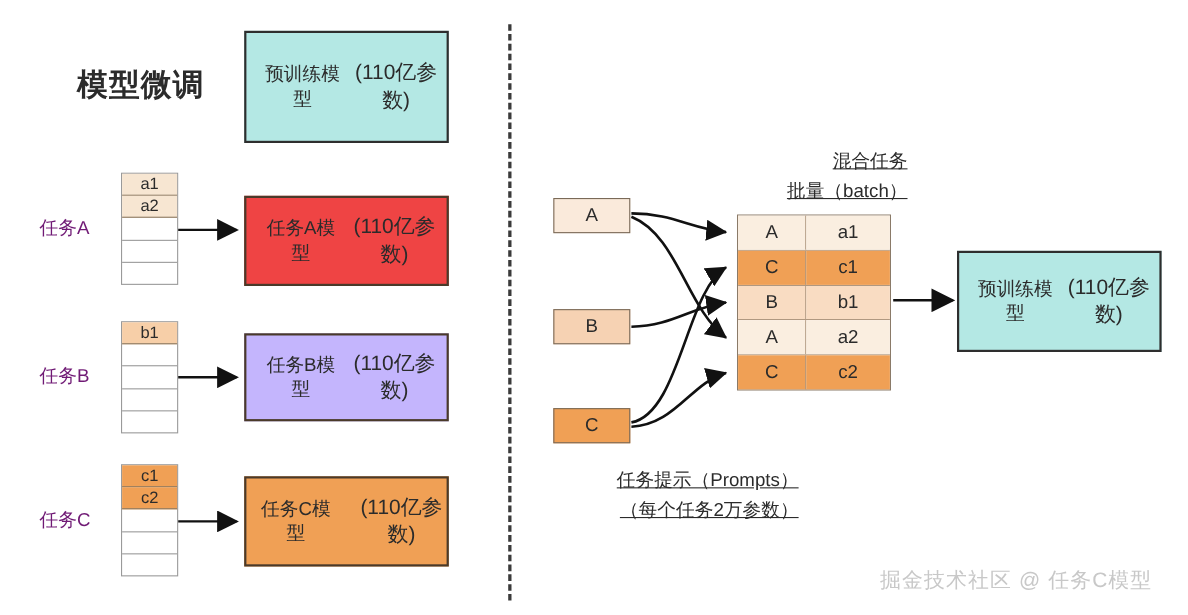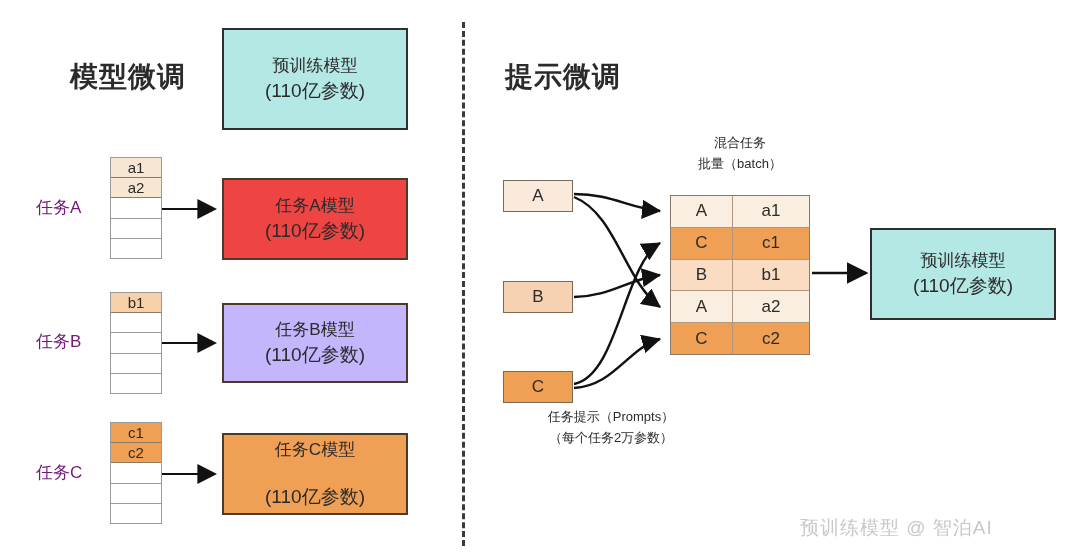--- a/index.html
+++ b/index.html
@@ -26,26 +26,27 @@
     color: #2b2b2b;
     letter-spacing: 1px;
     white-space: nowrap;
   }
 
   
   .box {
     box-sizing: border-box;
     border: 2px solid #3a3a3a;
     display: flex;
-    flex-direction: column;
+    flex-direction: row;
     align-items: center;
     justify-content: center;
     text-align: center;
     color: #2b2b2b;
     line-height: 1.32;
+    padding-left: 12px;
   }
   .box .l1 { font-size: 17px; }
   .box .l2 { font-size: 19px; }
 
   .box-teal { background: #b4e8e4; border-color: #2e2e2e; }
   .box-a    { background: #ef4444; border-color: #4a3a2a; }
   .box-b    { background: #c4b5fd; border-color: #4a3a2a; }
   .box-c    { background: #f0a055; border-color: #4a3a2a; gap: 22px; }
 
   
@@ -115,25 +116,26 @@
     color: #2b2b2b;
   }
   .batch-cell.col-task { width: 62px; border-right: 1px solid #b09880; }
   .batch-cell.col-prompt { width: 76px; }
   .shade-light  { background: #faeee0; }
   .shade-mid    { background: #f9dcc2; }
   .shade-strong { background: #f0a055; }
 
   
   .caption {
-    font-size: 13px;
-    color: #2b2b2b;
-    text-align: center;
+    font-size: 17px;
+    color: #2b2b2b;
+    text-align: right;
     line-height: 1.6;
     white-space: nowrap;
+    text-decoration: underline;
   }
   .caption-line { display: block; }
 
   
   .divider {
     border-left: 3px dashed #3a3a3a;
     width: 0;
   }
 
   
@@ -197,21 +199,20 @@
     <div class="cell"></div>
     <div class="cell"></div>
   </div>
   <div class="abs box box-c" style="left:222px; top:433px; width:186px; height:82px;">
     <span class="l1">任务C模型</span>
     <span class="l2">(110亿参数)</span>
   </div>
 
   <div class="abs divider" style="left:462px; top:22px; height:524px;"></div>
 
-  <div class="abs section-title" style="left:505px; top:58px;">提示微调</div>
 
   <div class="abs caption" style="left:655px; top:133px; width:170px;">
     <span class="caption-line">混合任务</span>
     <span class="caption-line">批量（batch）</span>
   </div>
 
   <div class="abs pill pill-a" style="left:503px; top:180px; width:70px; height:32px;">
     <span>A</span>
   </div>
   <div class="abs pill pill-b" style="left:503px; top:281px; width:70px; height:32px;">
@@ -237,31 +238,31 @@
     <div class="batch-row">
       <div class="batch-cell col-task shade-light">A</div>
       <div class="batch-cell col-prompt shade-light">a2</div>
     </div>
     <div class="batch-row">
       <div class="batch-cell col-task shade-strong">C</div>
       <div class="batch-cell col-prompt shade-strong">c2</div>
     </div>
   </div>
 
-  <div class="abs caption" style="left:496px; top:407px; width:230px;">
+  <div class="abs caption" style="left:496px; top:423px; width:230px;">
     <span class="caption-line">任务提示（Prompts）</span>
     <span class="caption-line">（每个任务2万参数）</span>
   </div>
 
   <div class="abs box box-teal" style="left:870px; top:228px; width:186px; height:92px;">
     <span class="l1">预训练模型</span>
     <span class="l2">(110亿参数)</span>
   </div>
 
-  <div class="abs watermark" style="left:800px; top:515px;">预训练模型 @ 智泊AI</div>
+  <div class="abs watermark" style="left:800px; top:515px;">掘金技术社区 @ 任务C模型</div>
 
   <svg class="overlay" viewBox="0 0 1080 559">
     <defs>
       <marker id="ah" markerWidth="9" markerHeight="9" refX="8" refY="4.5" orient="auto">
         <path d="M0,0 L9,4.5 L0,9 z" fill="#111111"></path>
       </marker>
       <marker id="ahS" markerWidth="8" markerHeight="8" refX="7.5" refY="4" orient="auto">
         <path d="M0,0 L8,4 L0,8 z" fill="#111111"></path>
       </marker>
     </defs>

